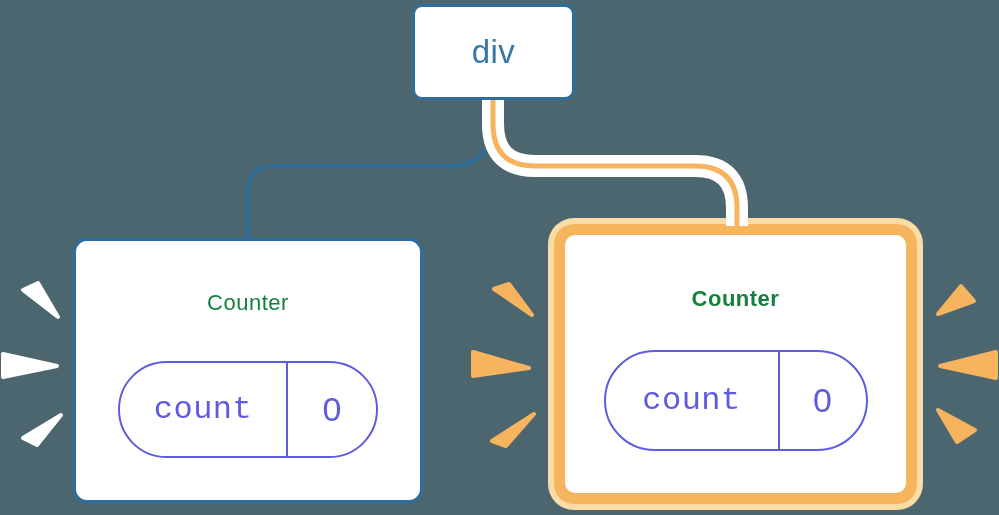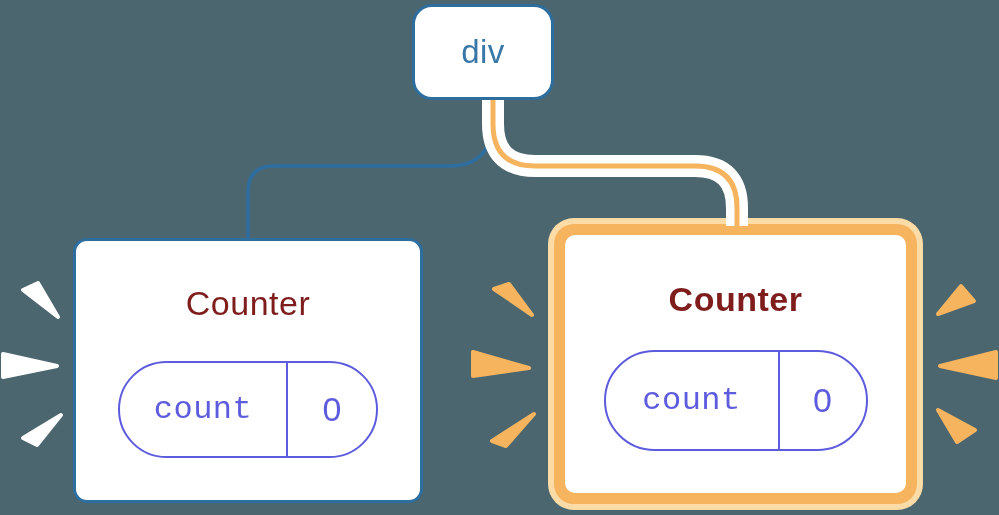--- a/index.html
+++ b/index.html
@@ -3,35 +3,35 @@
 <meta charset="utf-8">
 <style>
   html,body{margin:0;padding:0;}
   body{
     width:999px;height:515px;position:relative;overflow:hidden;
     background:#4C6670;
     font-family:"Liberation Sans", sans-serif;
   }
   .layer-edges{position:absolute;left:0;top:0;z-index:3;pointer-events:none;}
   .node-root{
-    position:absolute;left:412px;top:4px;width:142px;height:96px;z-index:4;
-    background:#fff;border:3px solid #2E6E9E;border-radius:20px;
+    position:absolute;left:412px;top:4px;width:163px;height:96px;z-index:4;
+    background:#fff;border:3px solid #2E6E9E;border-radius:10px;
     box-sizing:border-box;display:flex;align-items:center;justify-content:center;
   }
   .node-root .node-label{font-size:33px;color:#3878A8;letter-spacing:.5px;}
   .card{
     position:absolute;z-index:2;background:#fff;box-sizing:border-box;
     display:flex;flex-direction:column;align-items:center;
   }
   .card-left{
     left:73px;top:238px;width:350px;height:265px;
     border:3px solid #2E6E9E;border-radius:14px;
   }
   .card-title{
-    margin-top:42px;font-size:34px;line-height:40px;color:#7f1d1d;
+    margin-top:42px;font-size:22px;line-height:40px;color:#15803d;
     font-weight:500;letter-spacing:.5px;
   }
   .card-title.bold{font-weight:700;}
   .pill{
     display:flex;border:2.5px solid #5E5CDE;border-radius:60px;
     box-sizing:border-box;background:#fff;overflow:hidden;
   }
   .card-left .pill{margin-top:38px;width:260px;height:97px;}
   .pill-key-cell{
     flex:1;display:flex;align-items:center;justify-content:center;

